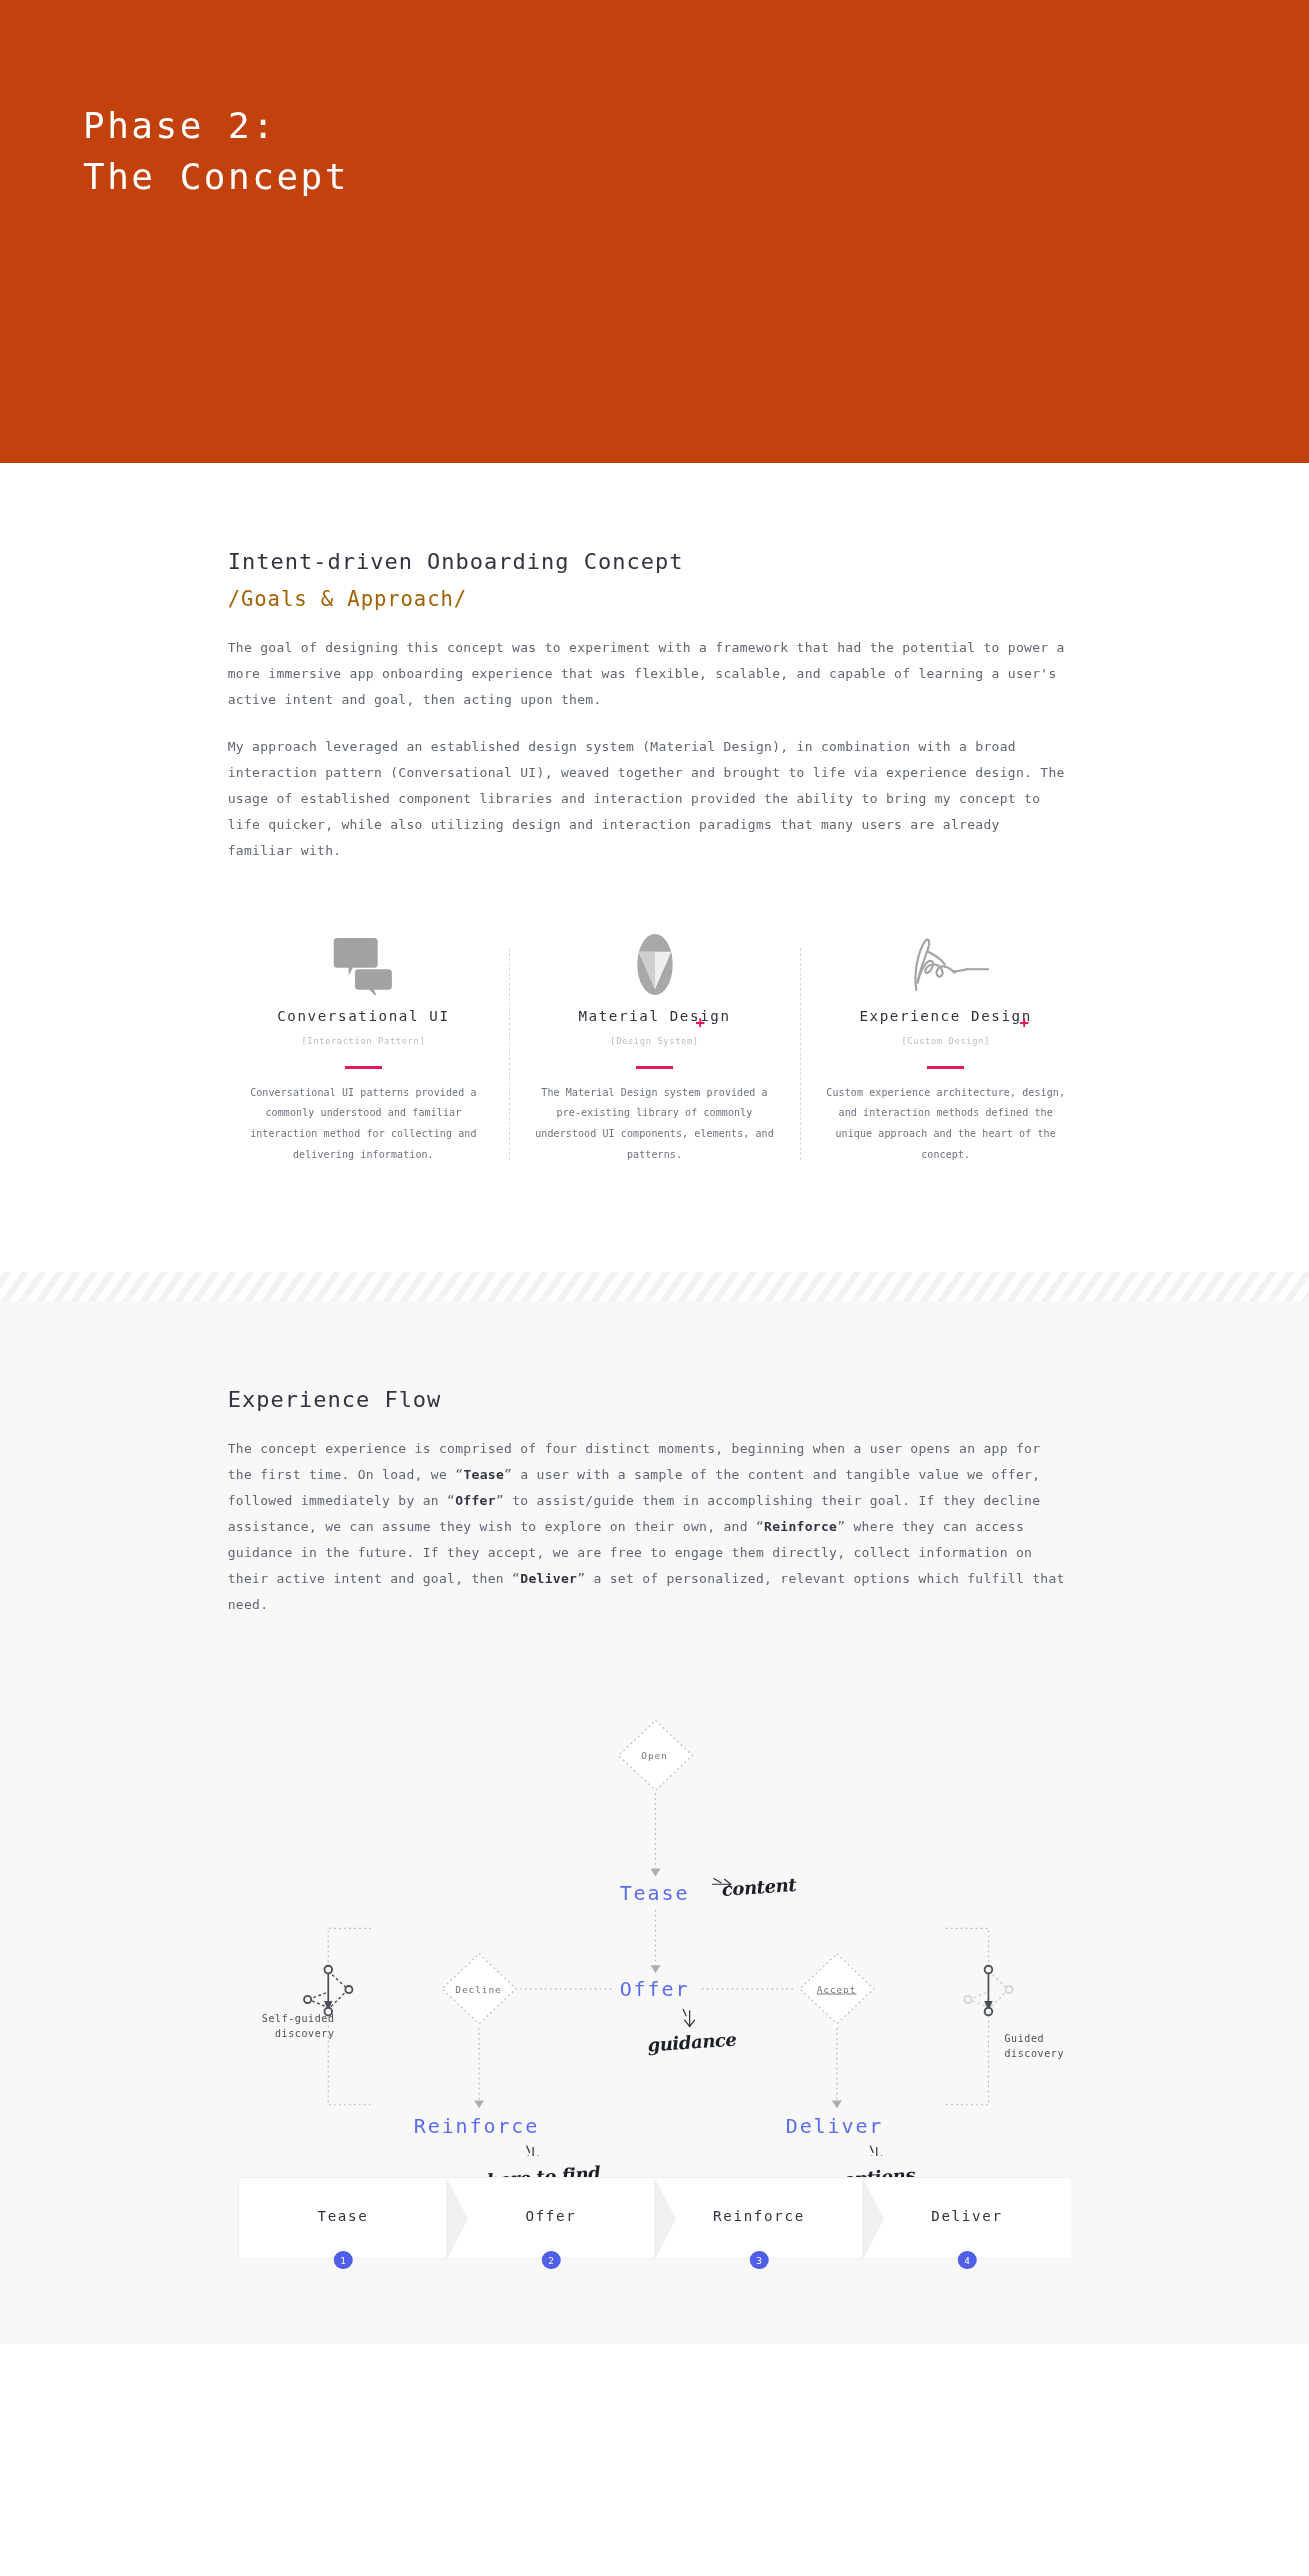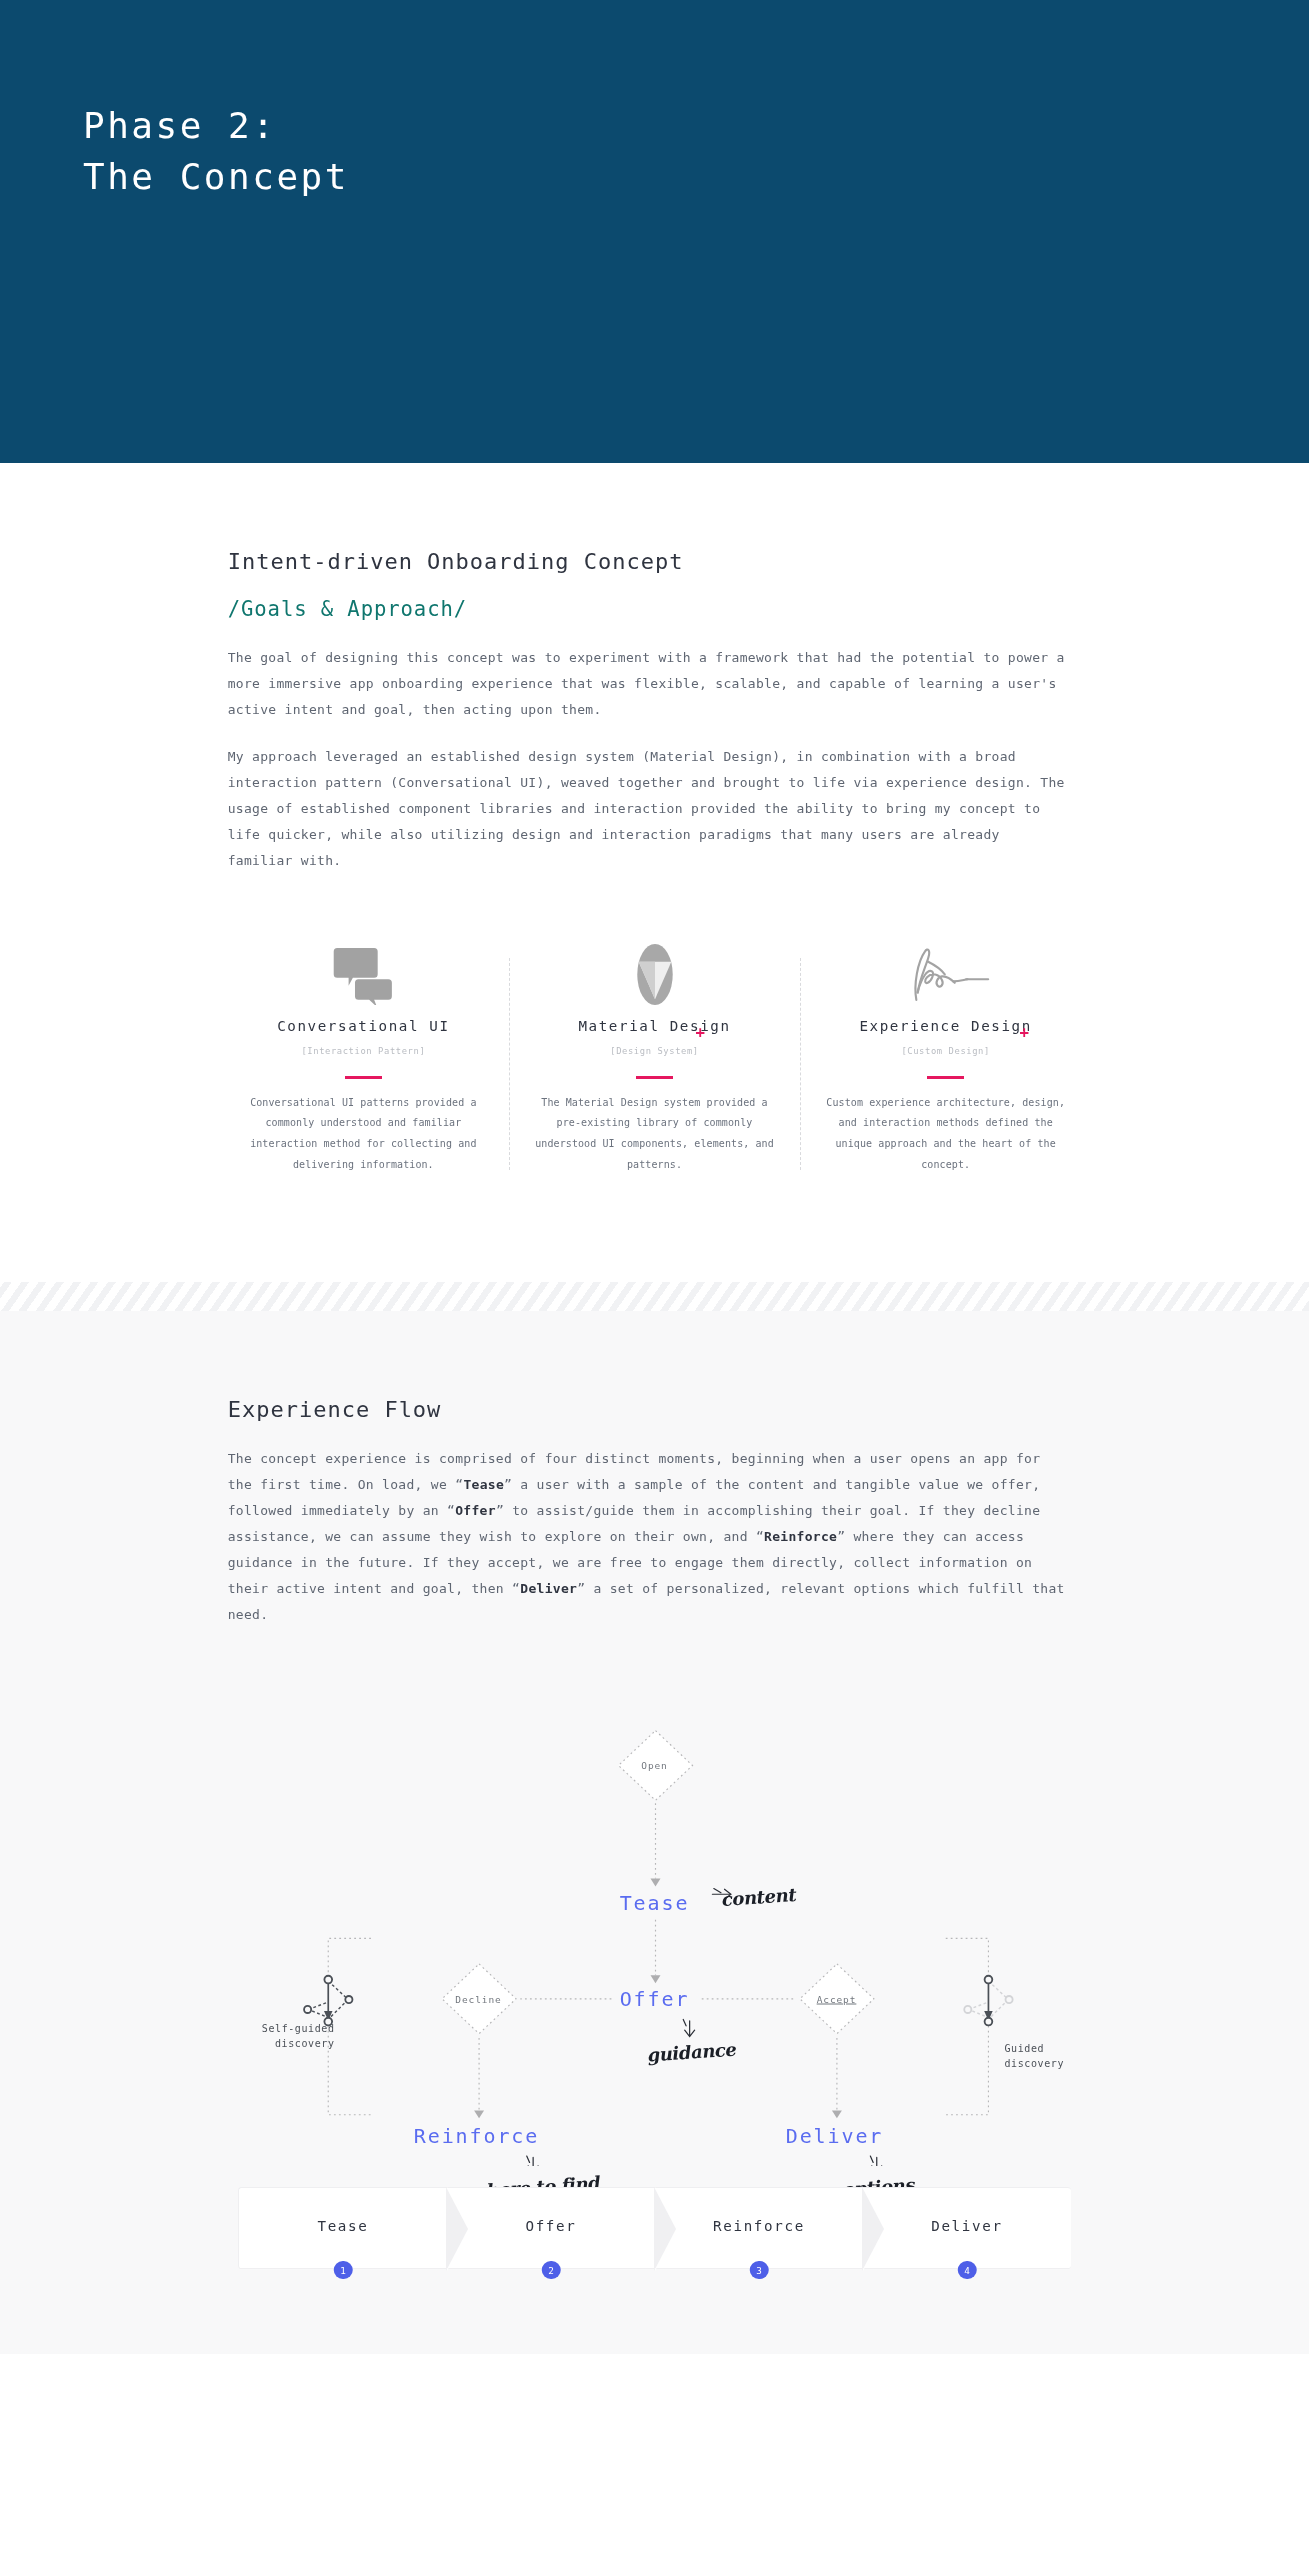--- a/index.html
+++ b/index.html
@@ -7,21 +7,21 @@
   html, body {
     width: 1309px;
     background: #ffffff;
     font-family: "DejaVu Sans Mono", monospace;
   }
 
   .page { width: 1309px; position: relative; overflow: hidden; }
 
   
   .hero {
-    background: #0c4a6e;
+    background: #c2410c;
     height: 463px;
     padding: 0 0 0 83px;
     position: relative;
   }
   .hero-title {
     position: absolute;
     top: 100px;
     left: 83px;
     color: #ffffff;
     font-size: 36px;
@@ -50,24 +50,24 @@
 
   .head-title {
     font-size: 22px;
     color: #2f3440;
     letter-spacing: 1px;
     line-height: 1.35;
     font-weight: 400;
   }
   .head-sub {
     font-size: 20.6px;
-    color: #0f766e;
+    color: #a16207;
     letter-spacing: 0.9px;
     line-height: 1.35;
-    margin-top: 19px;
+    margin-top: 9px;
     font-weight: 400;
   }
   .body-p {
     font-size: 13px;
     line-height: 2.0;
     color: #5f6672;
     letter-spacing: 0.3px;
     margin-top: 21.3px;
     max-width: 840px;
   }

